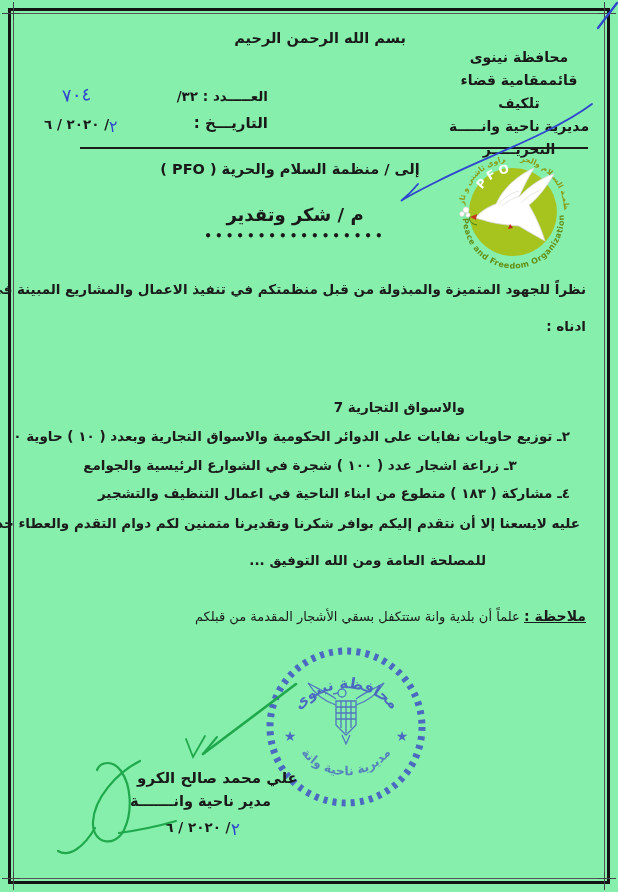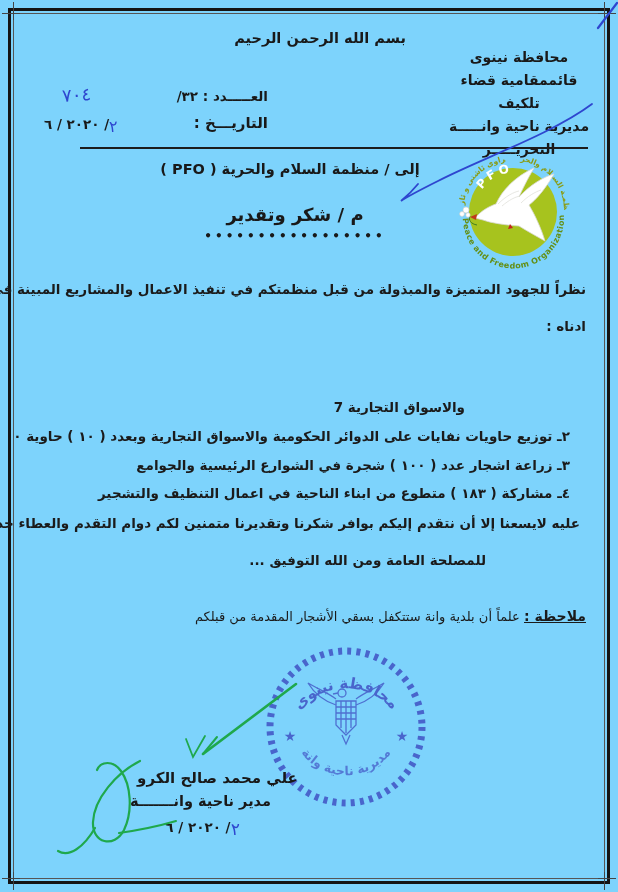--- a/index.html
+++ b/index.html
@@ -1,17 +1,17 @@
 <!DOCTYPE html>
 <html lang="ar"><head>
 <meta charset="utf-8">
 <style>
   html,body{margin:0;padding:0;}
   body{width:618px;height:892px;background:#f4f4f2;font-family:"DejaVu Sans",sans-serif;}
-  .page{position:relative;width:618px;height:892px;background:#7dd3fc;overflow:hidden;color:#191919;}
+  .page{position:relative;width:618px;height:892px;background:#86efac;overflow:hidden;color:#191919;}
   .abs{position:absolute;}
   
   .frame-thick{position:absolute;left:8px;top:8px;right:8px;bottom:8px;border:3.5px solid #141414;}
   .frame-thin{position:absolute;left:13px;top:13px;right:13px;bottom:13px;border:1px solid #555;}
   .cmark{position:absolute;background:#444;}
   
   .b{font-weight:bold;}
   .ctr{text-align:center;}
   .rtl{direction:rtl;}
   .nw{white-space:nowrap;}
@@ -93,21 +93,21 @@
       <circle cx="22" cy="67" r="2.2" fill="#ffffff" stroke="#cfcfc8" stroke-width="0.6"></circle>
       <path d="M64,76 l3,4 l-5,1 Z" fill="#c2251f"></path>
     </g>
   </svg>
 
   <div class="line" style="left:34px;top:279px;width:552px;font-size:13.5px;padding-left:0;">نظراً للجهود المتميزة والمبذولة من قبل منظمتكم في تنفيذ الاعمال والمشاريع المبينة في</div>
   <div class="line" style="left:34px;top:316px;width:552px;font-size:13.5px;">ادناه :</div>
 
   <div class="line" style="left:30px;top:397px;width:540px;padding-right:105px;box-sizing:border-box;">والاسواق التجارية 7</div>
   <div class="line" style="left:30px;top:426px;width:540px;text-align:right;">٢ـ توزيع حاويات نفايات على الدوائر الحكومية والاسواق التجارية وبعدد ( ١٠ ) حاوية ٠</div>
-  <div class="line" style="left:30px;top:455px;width:540px;">٣ـ زراعة اشجار عدد ( ١٠٠ ) شجرة في الشوارع الرئيسية والجوامع</div>
+  <div class="line" style="left:30px;top:455px;width:540px;text-align:center;">٣ـ زراعة اشجار عدد ( ١٠٠ ) شجرة في الشوارع الرئيسية والجوامع</div>
   <div class="line" style="left:30px;top:483px;width:540px;">٤ـ مشاركة ( ١٨٣ ) متطوع من ابناء الناحية في اعمال التنظيف والتشجير</div>
 
   <div class="line" style="left:30px;top:513px;width:556px;padding-right:6px;box-sizing:border-box;">عليه لايسعنا إلا أن نتقدم إليكم بوافر شكرنا وتقديرنا متمنين لكم دوام التقدم والعطاء خدمة</div>
   <div class="line" style="left:30px;top:606px;width:556px;font-weight:400;">
     <span class="note-label" style="font-size:14px;">ملاحظة :</span>
     <span class="note-text">علماً أن بلدية وانة ستتكفل بسقي الأشجار المقدمة من قبلكم</span>
   </div>
 
   <div class="line" style="left:30px;top:550px;width:556px;padding-right:100px;box-sizing:border-box;">للمصلحة العامة ومن الله التوفيق ...</div>
 

